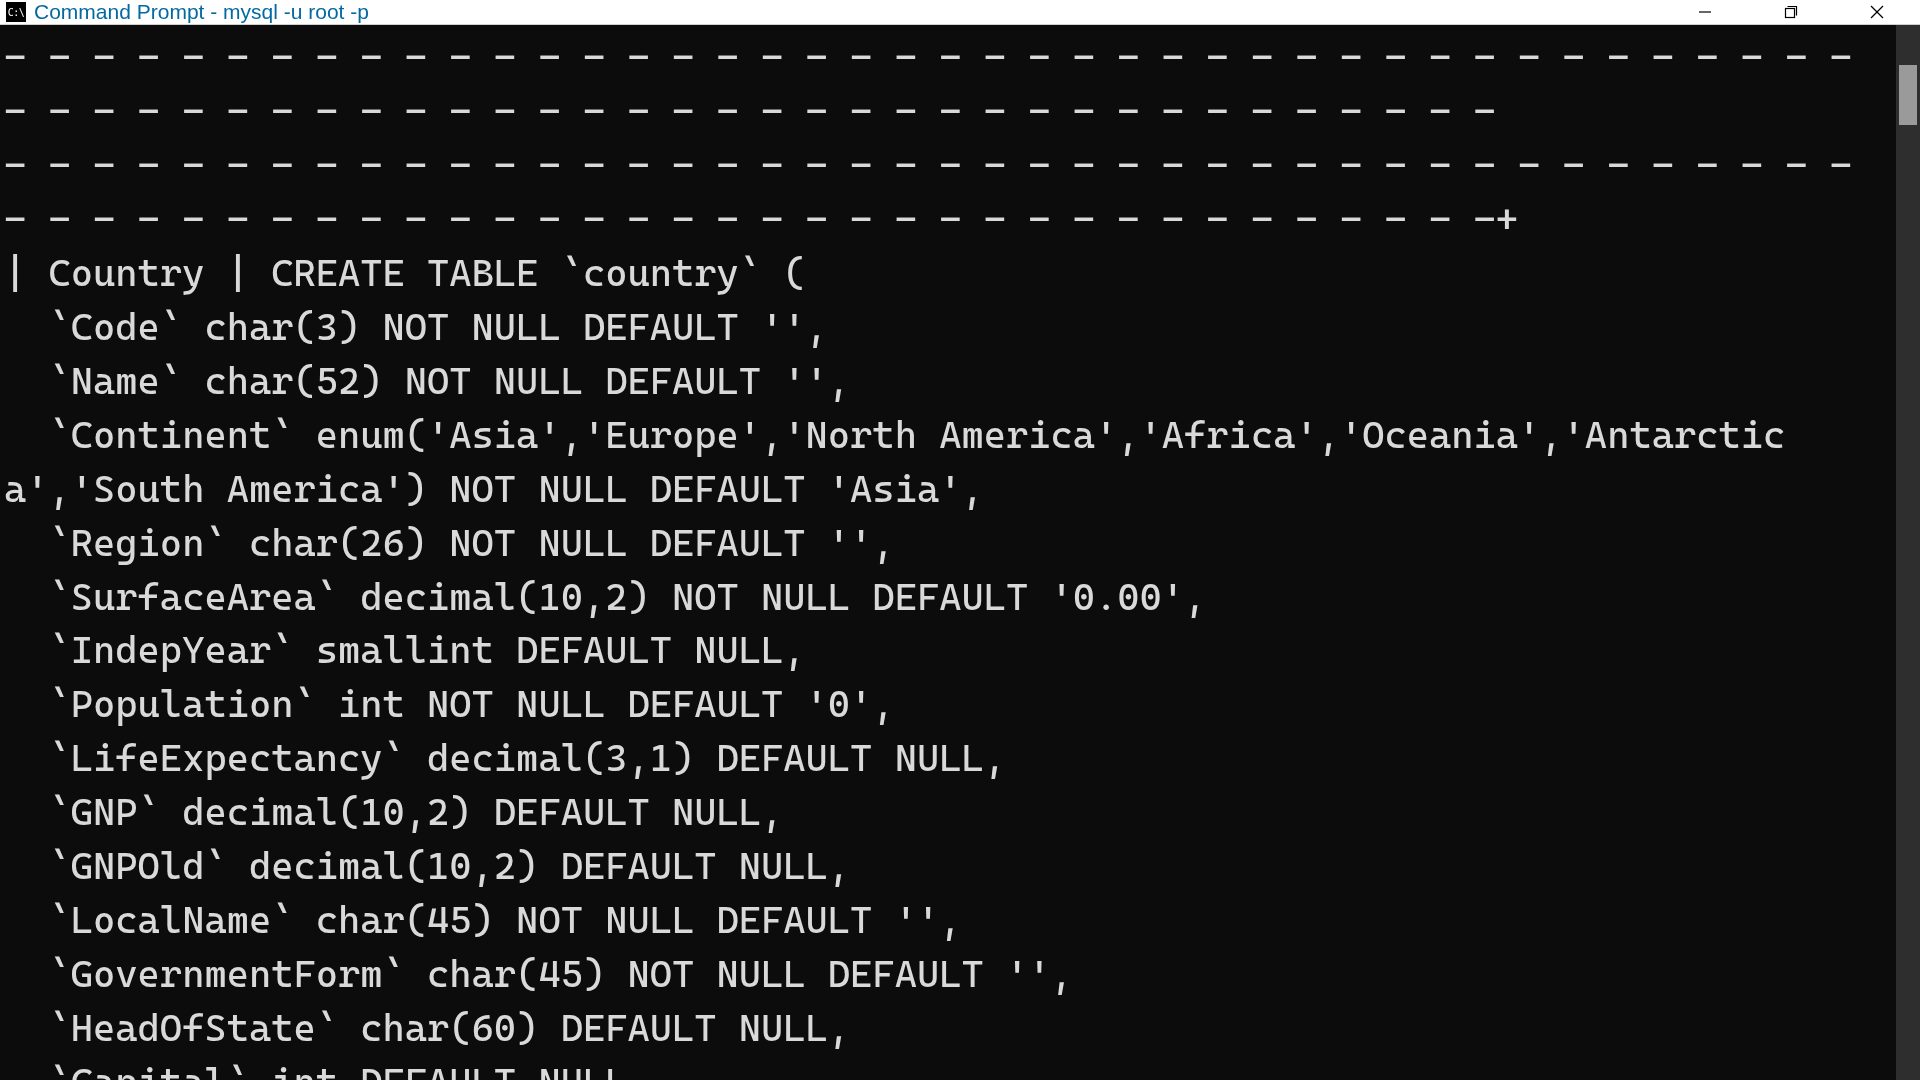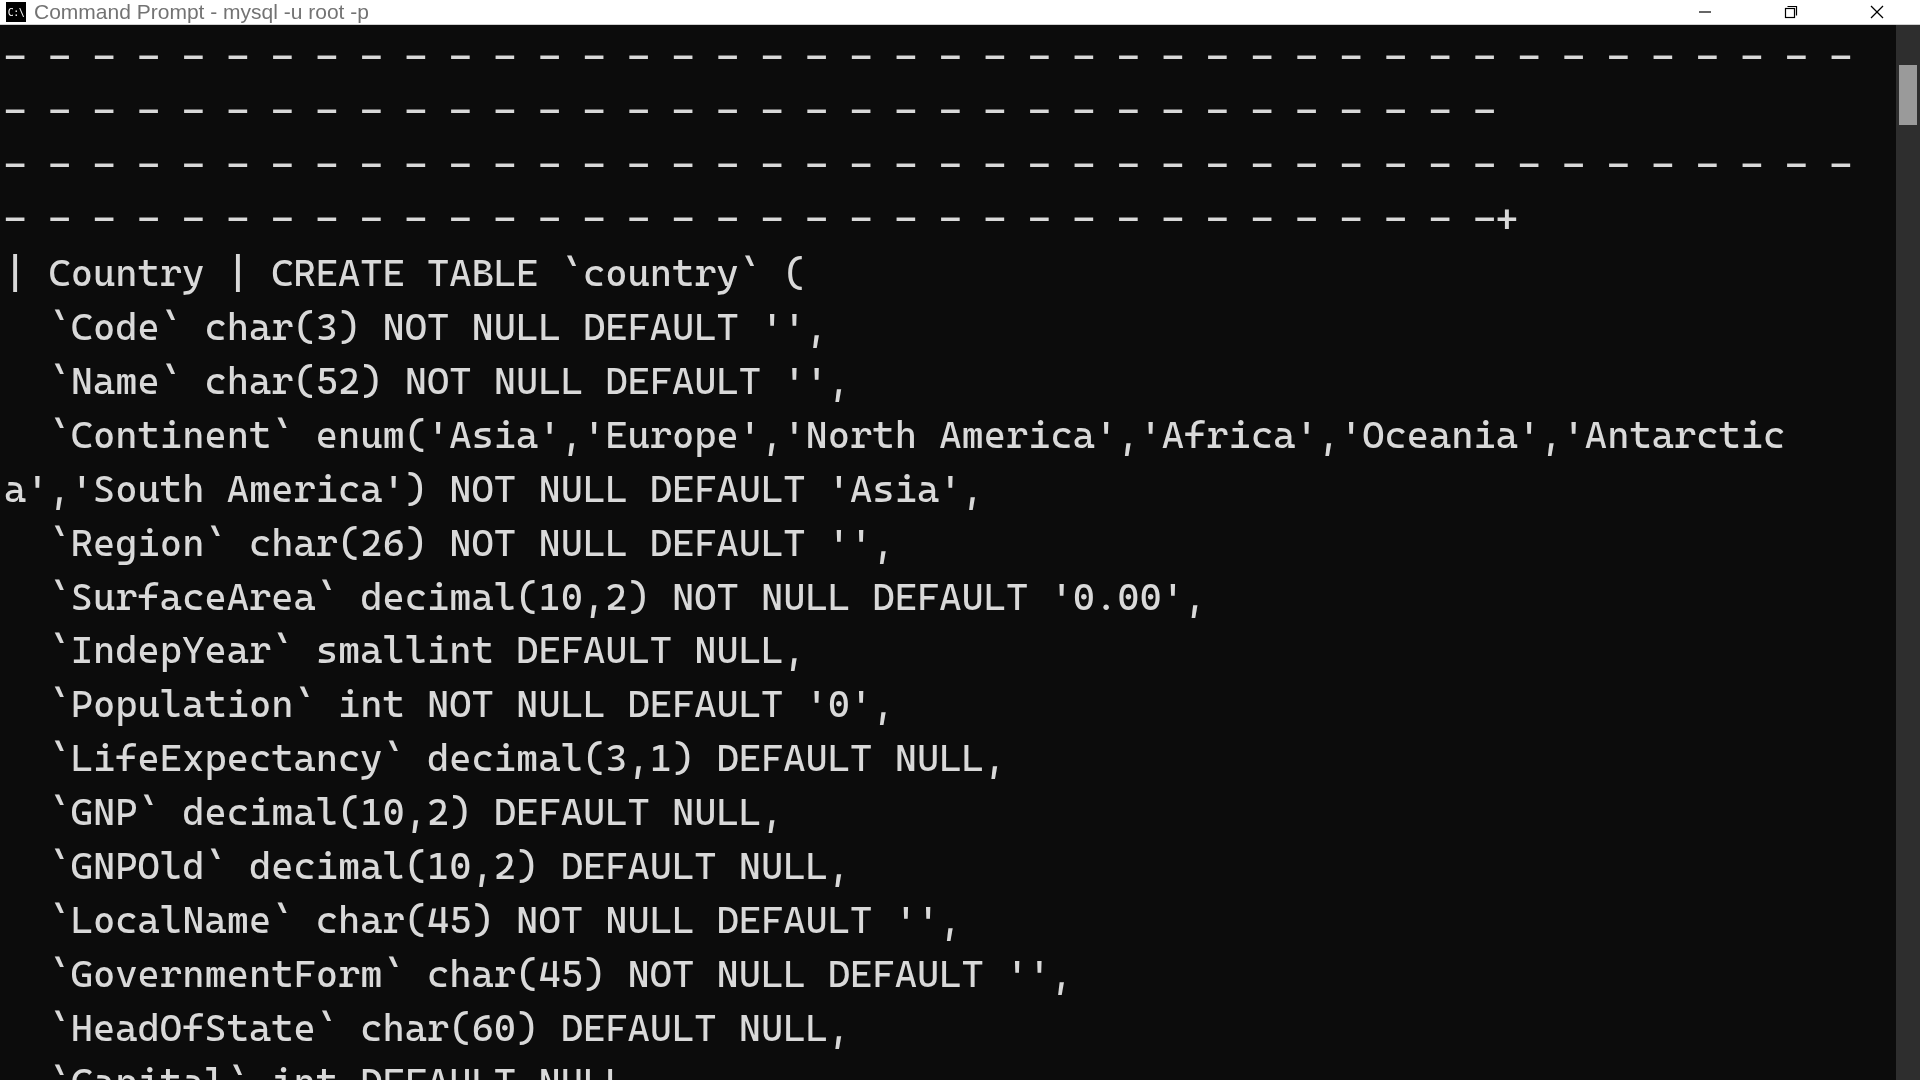--- a/index.html
+++ b/index.html
@@ -21,21 +21,21 @@
     font-size: 10px;
     font-family: Consolas, monospace;
     display: flex;
     align-items: center;
     justify-content: center;
     margin-right: 8px;
     letter-spacing: -0.5px;
   }
   .titlebar-text {
     font-size: 21px;
-    color: #737373;
+    color: #0369a1;
     flex: 1;
     white-space: nowrap;
   }
   .titlebar-controls { display: flex; height: 100%; }
   .titlebar-btn {
     width: 86px;
     height: 100%;
     display: flex;
     align-items: center;
     justify-content: center;

